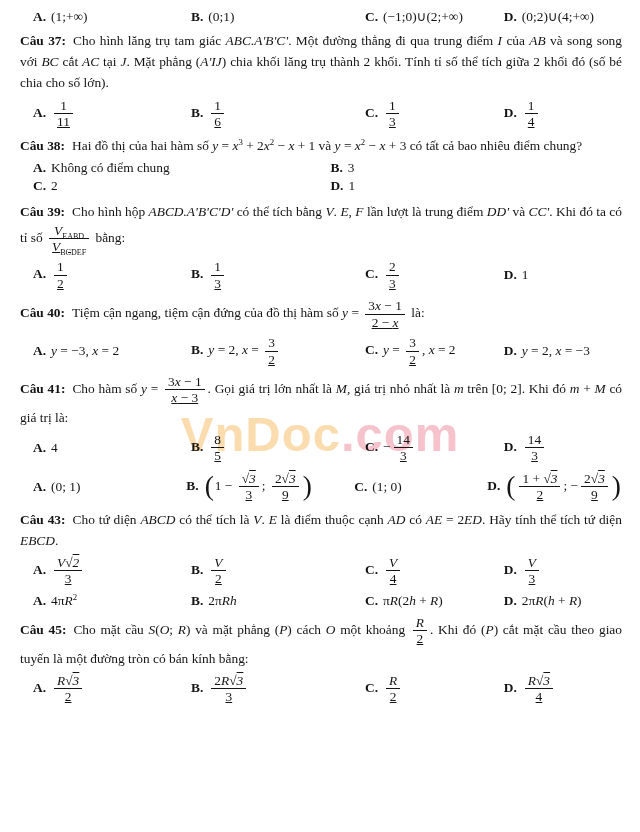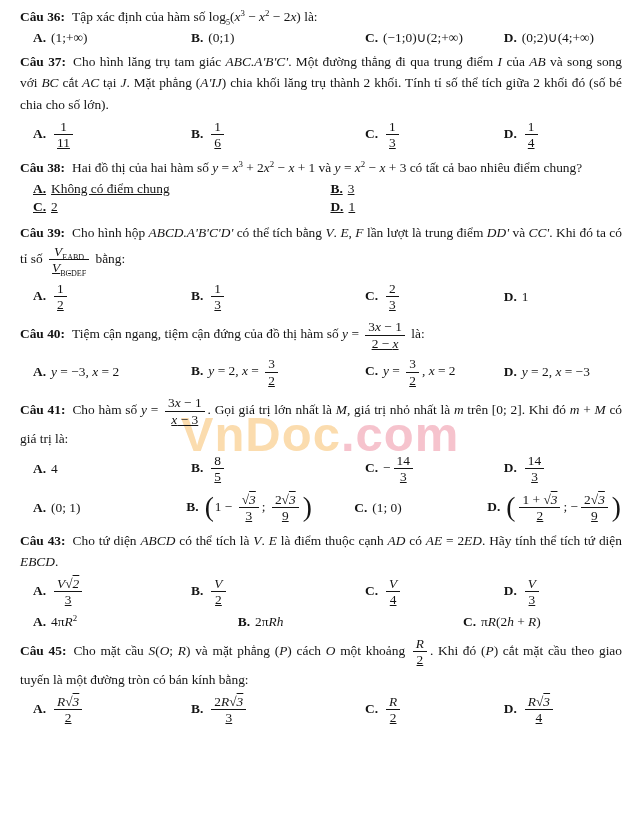--- a/index.html
+++ b/index.html
@@ -47,21 +47,21 @@
     align-items:center;
     padding-left:13px;
     margin:3px 0 5px 0;
     justify-content:space-between;
   }
   .opts .opt{white-space:nowrap;}
   .opts.row4 .opt:nth-child(1){width:22%;}
   .opts.row4 .opt:nth-child(2){width:28%;margin-left:45px;}
   .opts.row4 .opt:nth-child(3){width:27%;margin-left:30px;}
   .opts.row4 .opt:nth-child(4){width:23%;}
-  .opts.grid2{flex-wrap:wrap;text-decoration:underline;}
+  .opts.grid2{flex-wrap:wrap;}
   .opts.grid2 .opt{width:49.5%;margin-bottom:2px;}
   .opt-label{font-weight:bold;margin-right:5px;}
   .watermark{
     position:absolute;
     top:406px;left:50%;
     transform:translateX(-50%);
     z-index:0;
     font-family:"Liberation Sans", sans-serif;
     font-weight:bold;
     font-size:49px;
@@ -70,21 +70,20 @@
     user-select:none;
   }
 </style>
 </head>
 <body>
 
 <div class="watermark"><span id="wm1" style="color: rgb(251, 220, 174);">VnDoc</span><span id="wm2" style="color: rgb(246, 195, 205);">.com</span></div>
 
 <main class="doc" id="doc">
     <section class="q">
-      <div class="q-text"><b class="q-label">Câu 36:</b>Tập xác định của hàm số log<sub>5</sub>(<span class="m">x</span><sup>3</sup> − <span class="m">x</span><sup>2</sup> − 2<span class="m">x</span>) là:</div>
       <div class="opts row4">
         <span class="opt"><b class="opt-label">A.</b><span class="opt-body">(1;+∞)</span></span>
         <span class="opt"><b class="opt-label">B.</b><span class="opt-body">(0;1)</span></span>
         <span class="opt"><b class="opt-label">C.</b><span class="opt-body">(−1;0)∪(2;+∞)</span></span>
         <span class="opt"><b class="opt-label">D.</b><span class="opt-body">(0;2)∪(4;+∞)</span></span>
       </div>
     </section>
     <section class="q">
       <div class="q-text"><b class="q-label">Câu 37:</b>Cho hình lăng trụ tam giác <span class="m">ABC.A'B'C'</span>. Một đường thẳng đi qua trung điểm <span class="m">I</span> của <span class="m">AB</span> và song song với <span class="m">BC</span> cắt <span class="m">AC</span> tại <span class="m">J</span>. Mặt phẳng (<span class="m">A'IJ</span>) chia khối lăng trụ thành 2 khối. Tính tỉ số thể tích giữa 2 khối đó (số bé chia cho số lớn).</div>
       <div class="opts row4">
@@ -145,20 +144,21 @@
         <span class="opt"><b class="opt-label">B.</b><span class="opt-body"><span class="frac"><span class="num"><span class="m">V</span></span><span class="den">2</span></span></span></span>
         <span class="opt"><b class="opt-label">C.</b><span class="opt-body"><span class="frac"><span class="num"><span class="m">V</span></span><span class="den">4</span></span></span></span>
         <span class="opt"><b class="opt-label">D.</b><span class="opt-body"><span class="frac"><span class="num"><span class="m">V</span></span><span class="den">3</span></span></span></span>
       </div>
     </section>
     <section class="q">
       <div class="opts row4">
         <span class="opt"><b class="opt-label">A.</b><span class="opt-body">4π<span class="m">R</span><sup>2</sup></span></span>
         <span class="opt"><b class="opt-label">B.</b><span class="opt-body">2π<span class="m">Rh</span></span></span>
         <span class="opt"><b class="opt-label">C.</b><span class="opt-body">π<span class="m">R</span>(2<span class="m">h</span> + <span class="m">R</span>)</span></span>
+        <span class="opt"><b class="opt-label">D.</b><span class="opt-body">2π<span class="m">R</span>(<span class="m">h</span> + <span class="m">R</span>)</span></span>
       </div>
     </section>
     <section class="q">
       <div class="q-text"><b class="q-label">Câu 45:</b>Cho mặt cầu <span class="m">S</span>(<span class="m">O</span>; <span class="m">R</span>) và mặt phẳng (<span class="m">P</span>) cách <span class="m">O</span> một khoảng <span class="frac"><span class="num"><span class="m">R</span></span><span class="den">2</span></span>. Khi đó (<span class="m">P</span>) cắt mặt cầu theo giao tuyến là một đường tròn có bán kính bằng:</div>
       <div class="opts row4">
         <span class="opt"><b class="opt-label">A.</b><span class="opt-body"><span class="frac"><span class="num"><span class="m">R</span><span class="m">√<span class="rad">3</span></span></span><span class="den">2</span></span></span></span>
         <span class="opt"><b class="opt-label">B.</b><span class="opt-body"><span class="frac"><span class="num">2<span class="m">R</span><span class="m">√<span class="rad">3</span></span></span><span class="den">3</span></span></span></span>
         <span class="opt"><b class="opt-label">C.</b><span class="opt-body"><span class="frac"><span class="num"><span class="m">R</span></span><span class="den">2</span></span></span></span>
         <span class="opt"><b class="opt-label">D.</b><span class="opt-body"><span class="frac"><span class="num"><span class="m">R</span><span class="m">√<span class="rad">3</span></span></span><span class="den">4</span></span></span></span>
       </div>

